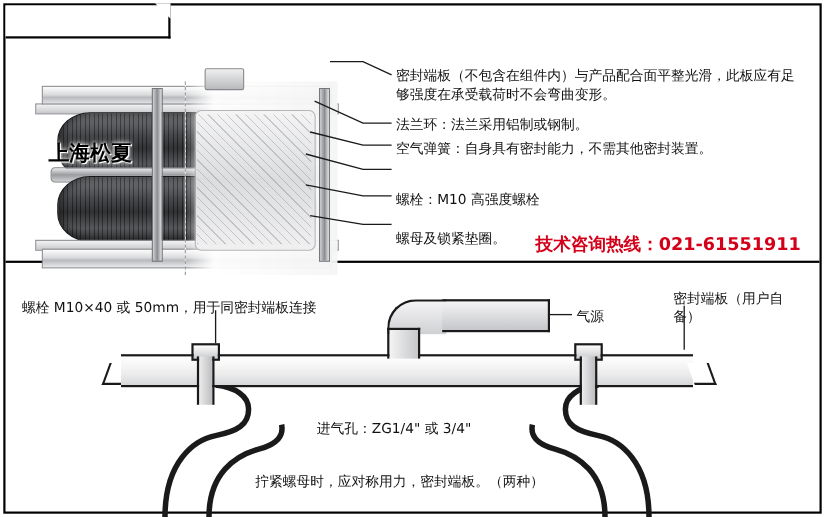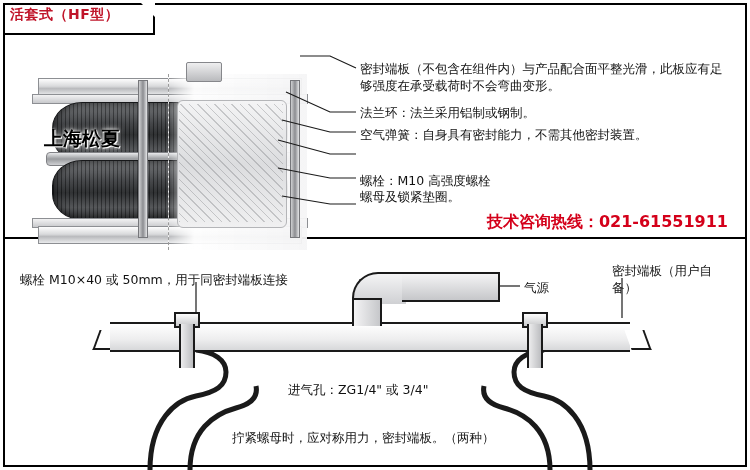--- a/index.html
+++ b/index.html
@@ -162,21 +162,20 @@
 <body>
 
 <div id="root">
 
   <div class="frame"></div>
   <div class="divider"></div>
 
   <div class="title-tab">
     <div class="corner"></div>
   </div>
-  <div class="title-text">活套式（HF型）</div>
 
   <div class="photo">
     <div class="plate plate-top"></div>
     <div class="plate-rail rail-top"></div>
 
     <div class="bellow bellow-1"></div>
     <div class="waist"></div>
     <div class="bellow bellow-2"></div>
 
     <div class="plate-rail rail-bottom"></div>
@@ -209,21 +208,21 @@
     <path d="M150 470 C150 420 176 400 196 396 C216 392 226 386 226 372 C226 360 214 352 196 350" stroke="#1a1a1a" stroke-width="5" fill="none"></path>
     <path d="M190 470 C190 430 214 414 236 408 C252 404 258 396 256 386" stroke="#1a1a1a" stroke-width="5" fill="none"></path>
     <path d="M590 470 C590 420 564 400 544 396 C524 392 514 386 514 372 C514 360 526 352 544 350" stroke="#1a1a1a" stroke-width="5" fill="none"></path>
     <path d="M550 470 C550 430 526 414 504 408 C488 404 482 396 484 386" stroke="#1a1a1a" stroke-width="5" fill="none"></path>
   </svg>
 
   <div class="lbl" style="left:360px;top:104px;">法兰环：法兰采用铝制或钢制。</div>
   <div class="lbl wrap" style="left:360px;top:60px;">密封端板（不包含在组件内）与产品配合面平整光滑，此板应有足够强度在承受载荷时不会弯曲变形。</div>
   <div class="lbl" style="left:360px;top:126px;">空气弹簧：自身具有密封能力，不需其他密封装置。</div>
   <div class="lbl" style="left:360px;top:172px;text-align:center;">螺栓：M10 高强度螺栓</div>
-  <div class="lbl" style="left:360px;top:188px;">螺母及锁紧垫圈。</div>
+  <div class="lbl" style="left:360px;top:208px;">螺母及锁紧垫圈。</div>
 
   <div class="hotline">技术咨询热线：021-61551911</div>
 
   <div class="b-text" style="left:20px;top:272px;">螺栓 M10×40 或 50mm，用于同密封端板连接</div>
   <div class="b-text" style="left:524px;top:280px;">气源</div>
   <div class="b-text w" style="left:612px;top:262px;">密封端板（用户自备）</div>
 
   <div class="mp-edge-l"></div>
   <div class="mount-plate"></div>
   <div class="mp-edge-r"></div>

